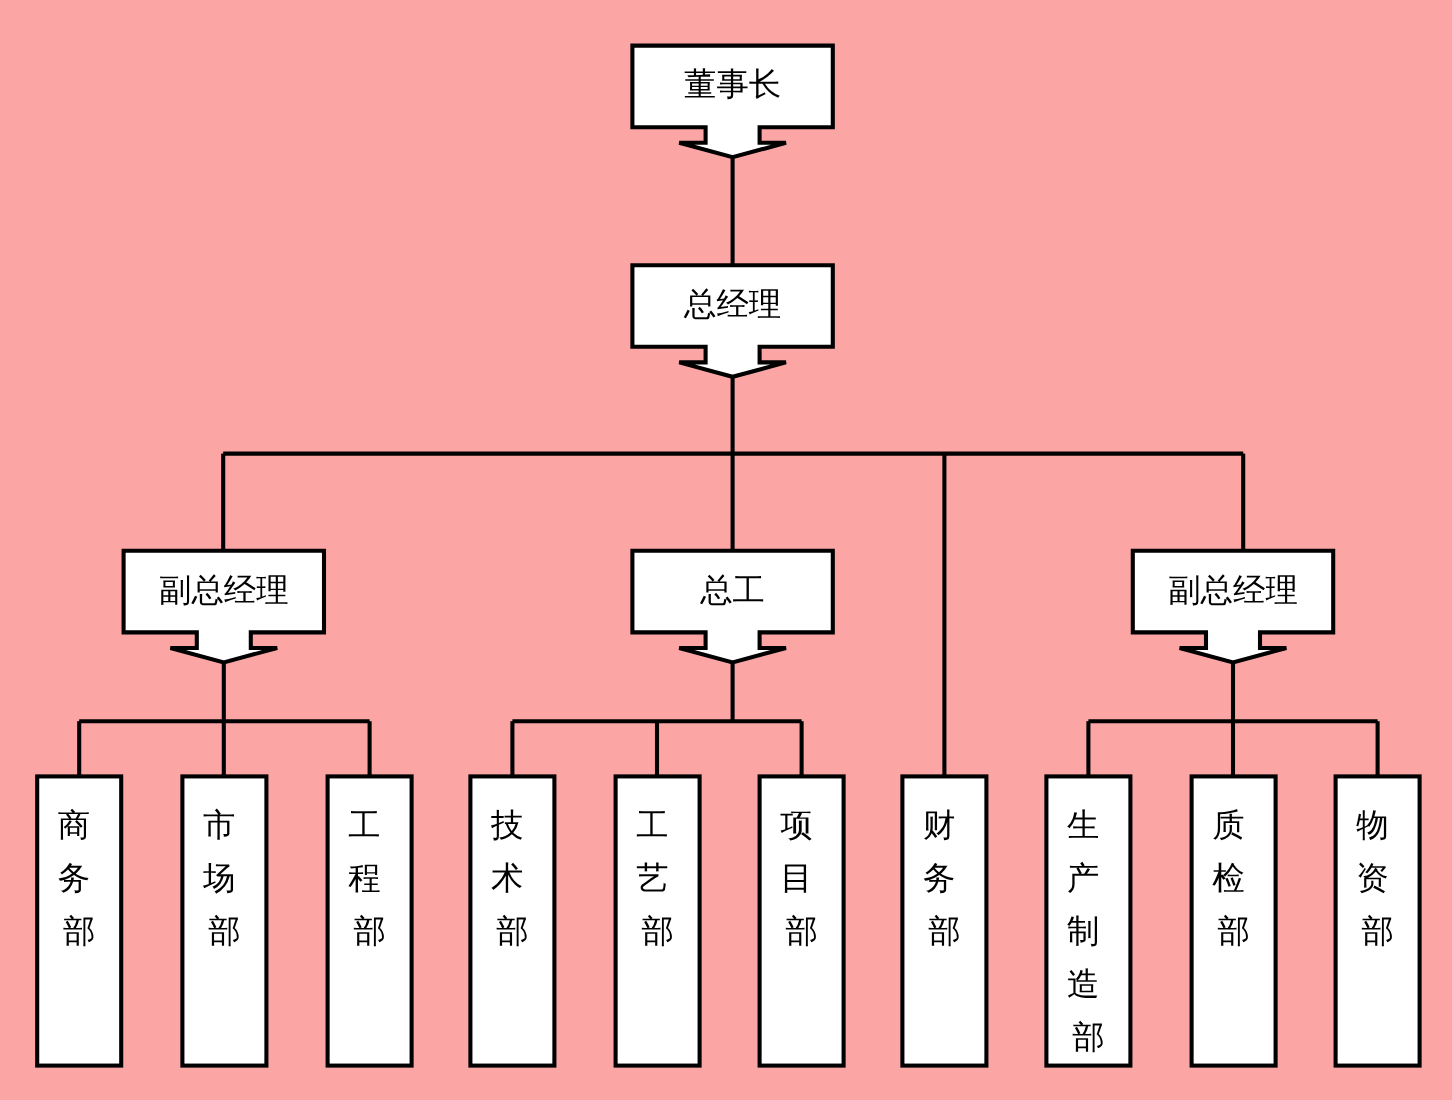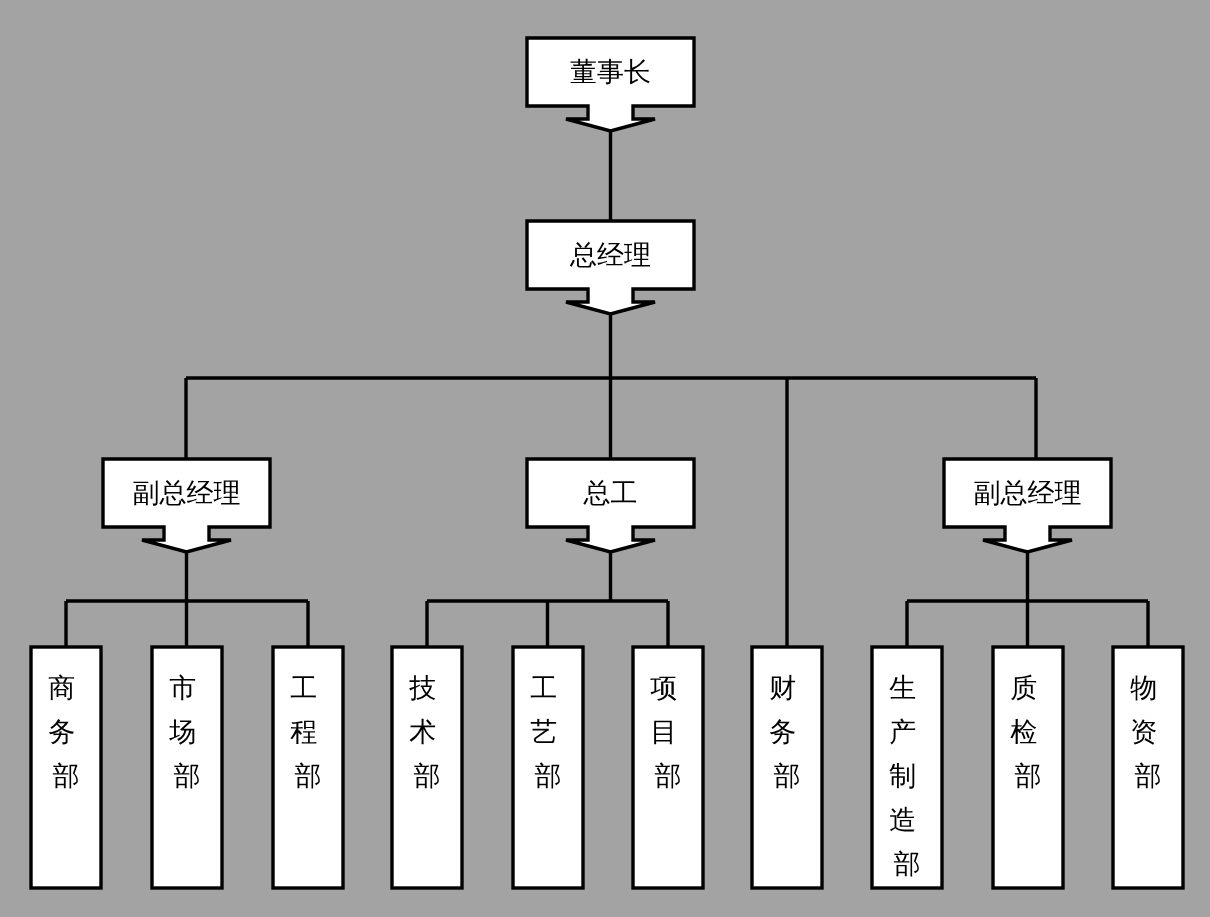--- a/index.html
+++ b/index.html
@@ -11,21 +11,21 @@
   body {
     width: 1210px;
     height: 917px;
     font-family: "DejaVu Sans", "Liberation Sans", sans-serif;
     overflow: hidden;
   }
   #org-chart-root {
     position: relative;
     width: 1210px;
     height: 917px;
-    background: #a3a3a3;
+    background: #fca5a5;
   }
   svg#org-chart-svg {
     display: block;
     width: 1210px;
     height: 917px;
   }
   .node-shape {
     fill: #ffffff;
     stroke: #000000;
     stroke-width: 3.4;

